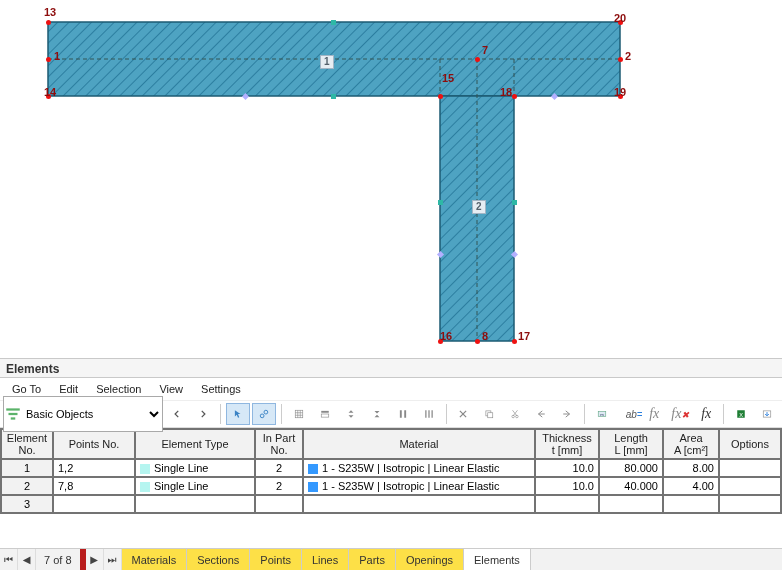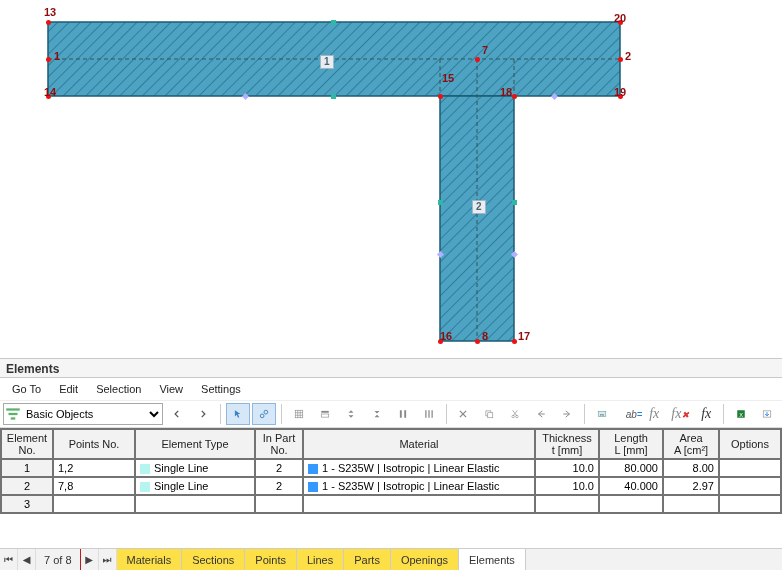--- a/index.html
+++ b/index.html
@@ -90,21 +90,21 @@
     gap: 2px;
     padding: 2px 3px;
     background: #fff;
     border-top: 1px solid #eee;
     border-bottom: 1px solid #ddd;
   }
   .combo {
     display: flex;
     align-items: center;
     border: 1px solid #a9a9a9;
-    height: 22px;
+    height: 36px;
     background: #fff;
   }
   .combo .ico {
     width: 18px;
     display:flex;
     align-items:center;
     justify-content:center;
   }
   .combo select {
     border: none;
@@ -180,21 +180,21 @@
     width:18px;
     display:flex;align-items:center;justify-content:center;
     border-right:1px solid #ddd;
     cursor:pointer;
     font-size:10px;
     color:#444;
   }
   .navlabel {
     padding: 0 8px;
     display:flex;align-items:center;
-    border-right:1px solid #b91c1c;
+    border-right:6px solid #b91c1c;
     color:#333;
   }
   .tab {
     padding: 0 10px;
     display:flex;align-items:center;
     border-right:1px solid #ccc;
     background:#fde047;
     cursor:pointer;
     color:#333;
   }
@@ -460,21 +460,21 @@
       <td></td>
     </tr>
     <tr>
       <td class="rownum">2</td>
       <td>7,8</td>
       <td><span class="type-swatch"></span><span>Single Line</span></td>
       <td class="cent">2</td>
       <td><span class="mat-swatch"></span><span>1 - S235W | Isotropic | Linear Elastic</span></td>
       <td class="num">10.0</td>
       <td class="num">40.000</td>
-      <td class="num">2.97</td>
+      <td class="num">4.00</td>
       <td></td>
     </tr>
     <tr>
       <td class="rownum">3</td>
       <td></td>
       <td></td>
       <td class="cent"></td>
       <td></td>
       <td class="num"></td>
       <td class="num"></td>

